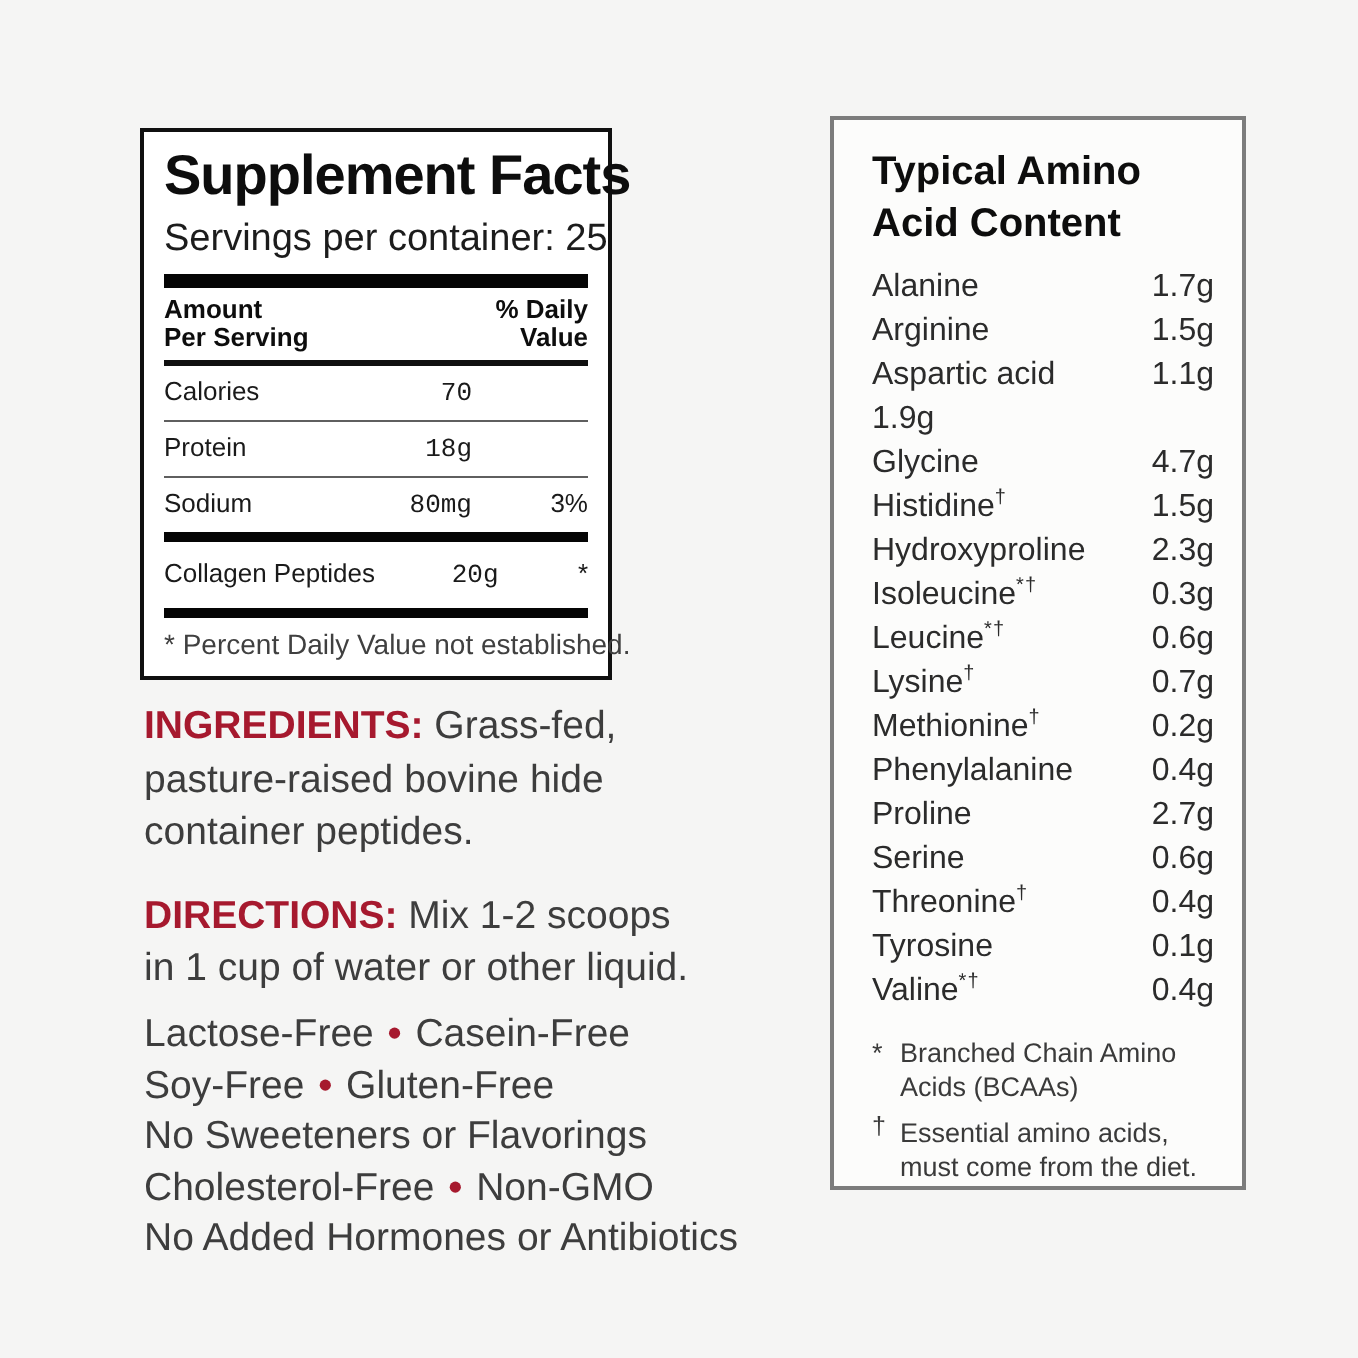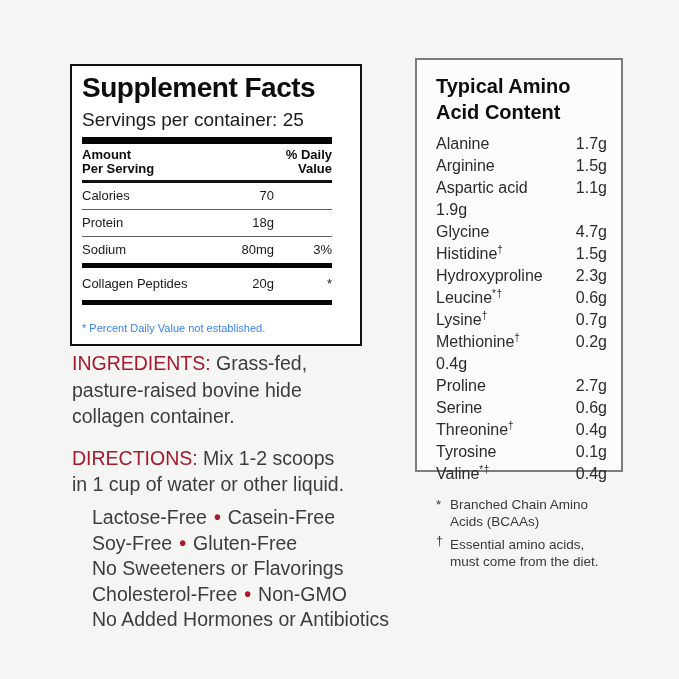--- a/index.html
+++ b/index.html
@@ -1,61 +1,61 @@
 <!DOCTYPE html>
 <html><head>
 <meta charset="utf-8">
 <style>
   html,body{margin:0;padding:0;}
   body{font-family:"Liberation Sans",sans-serif;background:#f5f5f4;}
   .canvas{position:relative;width:679px;height:679px;background:#f5f5f4;overflow:hidden;}
 
   
   .facts-box{
-    position:absolute;left:70px;top:64px;width:292px;box-sizing:border-box;
-    background:#ffffff;border:2px solid #101010;padding:6px 28px 7px 10px;color:#1a1a1a;
+    position:absolute;left:70px;top:64px;width:236px;box-sizing:border-box;
+    background:#ffffff;border:2px solid #101010;padding:6px 10px 7px 10px;color:#1a1a1a;
   }
   .facts-title{
     font-size:28px;font-weight:bold;letter-spacing:-0.5px;line-height:32px;
     margin:0 0 3px 0;color:#0d0d0d;white-space:nowrap;
   }
   .serving-line{font-size:19px;line-height:26px;color:#1c1c1c;white-space:nowrap;}
   .bar-thick{height:7px;background:#050505;margin-top:4px;}
   .bar-mid{height:5px;background:#050505;}
   .facts-header{
     display:flex;justify-content:space-between;align-items:flex-end;
     font-size:13px;font-weight:bold;line-height:14px;padding:4px 0 4px 0;
     border-bottom:3px solid #101010;color:#0d0d0d;
   }
   .fh-left{text-align:left;}
   .fh-right{text-align:right;}
   .facts-rows{}
   .frow{display:flex;align-items:baseline;font-size:13px;line-height:21px;padding:2px 0 3px 0;}
   .facts-rows .frow{border-bottom:1.5px solid #5f5f5f;}
   .facts-rows .frow:last-child{border-bottom:none;}
   .fname{flex:1;white-space:nowrap;}
-  .famt{width:80px;text-align:right;}
+  .famt{width:80px;text-align:right;font-family:Liberation Mono, monospace;}
   .fdv{width:58px;text-align:right;}
   .frow-collagen{padding:5px 0 6px 0;}
-  .ffoot{font-size:11px;line-height:16px;padding:5px 0 1px 0;color:#3b82f6;white-space:nowrap;margin-top:10px;}
+  .ffoot{font-size:14px;line-height:16px;padding:5px 0 1px 0;color:#404040;white-space:nowrap;}
 
   
   .copy-block{position:absolute;left:72px;top:350px;width:296px;color:#3d3d3d;}
   .copy-para{font-size:19.5px;line-height:26.5px;margin:0;}
   .copy-para + .copy-para{margin-top:15px;}
-  .red-label{color:#a6192e;font-weight:normal;}
+  .red-label{color:#a6192e;font-weight:bold;}
 
   
   .claims{position:absolute;left:72px;top:505px;width:330px;color:#3d3d3d;}
-  .claim-line{font-size:19.5px;line-height:25.5px;white-space:nowrap;margin-left:20px;}
+  .claim-line{font-size:19.5px;line-height:25.5px;white-space:nowrap;}
   .claim-bullet{color:#a6192e;font-weight:bold;margin:0 7px;}
 
   
   .amino-box{
-    position:absolute;left:415px;top:58px;width:208px;height:414px;box-sizing:border-box;
+    position:absolute;left:415px;top:58px;width:208px;height:537px;box-sizing:border-box;
     background:#fcfcfb;border:2px solid #7c7c7c;padding:13px 14px 10px 19px;color:#2b2b2b;
   }
   .amino-title{font-size:20px;font-weight:bold;line-height:26px;color:#0d0d0d;margin:0 0 8px 0;}
   .arow{display:flex;justify-content:space-between;align-items:baseline;font-size:16px;line-height:22px;}
   .aname{white-space:nowrap;}
   .aname sup{font-size:10px;line-height:0;vertical-align:super;letter-spacing:0.5px;}
   .aval{white-space:nowrap;}
   .amino-footnotes{margin-top:11px;color:#3a3a3a;}
   .afoot{display:flex;align-items:flex-start;font-size:13.5px;line-height:17px;margin-bottom:6px;}
   .amark{width:9px;flex:0 0 9px;margin-right:5px;text-align:left;}
@@ -114,21 +114,21 @@
 
     <div class="bar-mid"></div>
 
     <div class="ffoot">* Percent Daily Value not established.</div>
   </section>
 
   <div class="copy-block">
     <p class="copy-para">
       <span class="red-label">INGREDIENTS:</span><span> Grass-fed,</span><br>
       <span>pasture-raised bovine hide</span><br>
-      <span>collagen container.</span>
+      <span>container peptides.</span>
     </p>
     <p class="copy-para">
       <span class="red-label">DIRECTIONS:</span><span> Mix 1-2 scoops</span><br>
       <span>in 1 cup of water or other liquid.</span>
     </p>
   </div>
 
   <div class="claims">
 
       <div class="claim-line">
@@ -187,37 +187,42 @@
         <div class="arow">
           <span class="aname"><span>Histidine</span><sup>†</sup></span>
           <span class="aval">1.5g</span>
         </div>
 
         <div class="arow">
           <span class="aname"><span>Hydroxyproline</span><sup></sup></span>
           <span class="aval">2.3g</span>
         </div>
 
+        <div class="arow">
+          <span class="aname"><span>Isoleucine</span><sup>*†</sup></span>
+          <span class="aval">0.3g</span>
+        </div>
 
         <div class="arow">
           <span class="aname"><span>Leucine</span><sup>*†</sup></span>
           <span class="aval">0.6g</span>
         </div>
 
         <div class="arow">
           <span class="aname"><span>Lysine</span><sup>†</sup></span>
           <span class="aval">0.7g</span>
         </div>
 
         <div class="arow">
           <span class="aname"><span>Methionine</span><sup>†</sup></span>
           <span class="aval">0.2g</span>
         </div>
 
         <div class="arow">
+          <span class="aname"><span>Phenylalanine</span><sup></sup></span>
           <span class="aval">0.4g</span>
         </div>
 
         <div class="arow">
           <span class="aname"><span>Proline</span><sup></sup></span>
           <span class="aval">2.7g</span>
         </div>
 
         <div class="arow">
           <span class="aname"><span>Serine</span><sup></sup></span>

